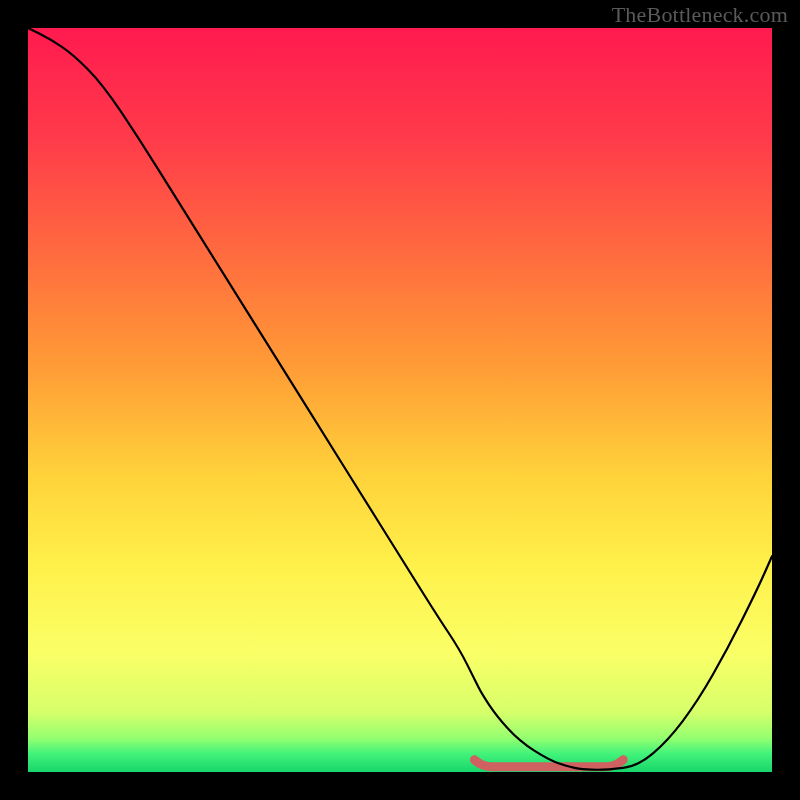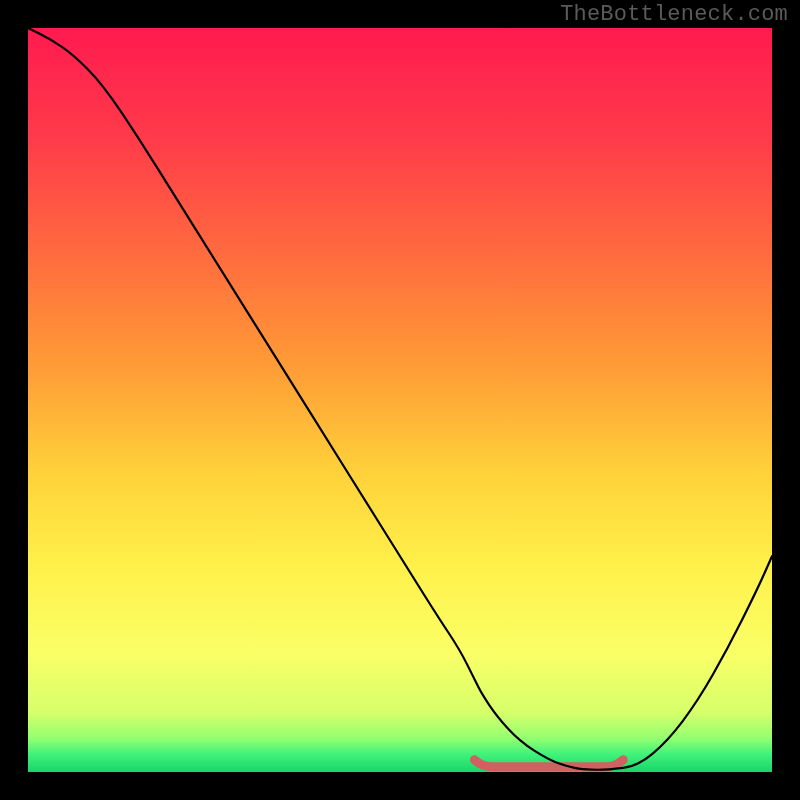--- a/index.html
+++ b/index.html
@@ -16,21 +16,21 @@
     top: 0;
     width: 800px;
     height: 800px;
     background: #000000;
   }
   .watermark {
     position: absolute;
     top: 2px;
     right: 12px;
     color: #5a5a5a;
-    font-family: Liberation Mono, monospace;
+    font-family: Liberation Serif, serif;
     font-size: 22px;
     letter-spacing: 0.2px;
     z-index: 5;
   }
   .plot {
     position: absolute;
     left: 28px;
     top: 28px;
     width: 744px;
     height: 744px;

